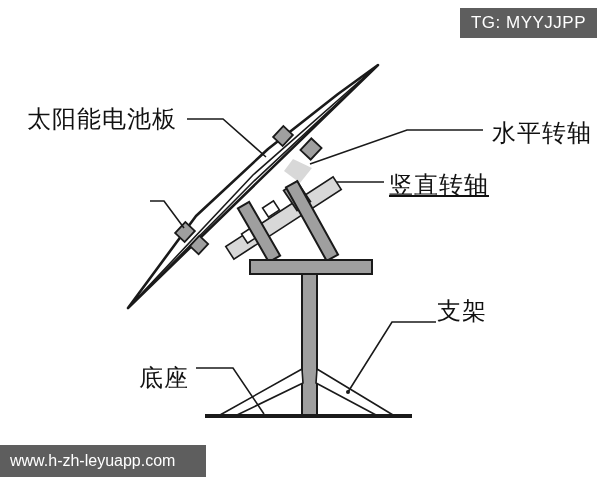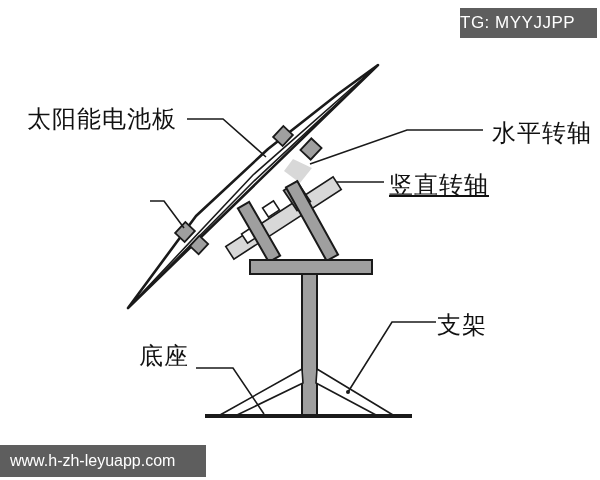--- a/index.html
+++ b/index.html
@@ -19,28 +19,28 @@
   .leader{stroke:var(--line);stroke-width:1.6;fill:none;}
   .ground{stroke:var(--line);stroke-width:4;}
   
   .diagram-label{
     position:absolute;font-size:24px;color:#111;white-space:nowrap;letter-spacing:1px;
   }
   .lbl-solar{left:27px;top:103px;}
   .lbl-sensor{left:19px;top:185px;}
   .lbl-haxis{left:492px;top:117px;text-align:center;}
   .lbl-vaxis{left:389px;top:169px;text-decoration:underline;}
-  .lbl-bracket{left:437px;top:309px;}
-  .lbl-base{left:139px;top:340px;text-align:center;}
+  .lbl-bracket{left:437px;top:295px;}
+  .lbl-base{left:139px;top:362px;text-align:center;}
   
   .overlay{
     position:absolute;background:var(--overlay-bg);color:var(--overlay-text);
     font-family:"Liberation Sans","DejaVu Sans",sans-serif;
   }
-  .badge{left:460px;top:8px;width:137px;height:30px;line-height:30px;
+  .badge{left:460px;top:8px;width:137px;height:30px;line-height:30px;text-align:center;
     font-size:17px;letter-spacing:0.5px;}
   .watermark{left:0;top:445px;width:206px;height:32px;line-height:32px;
     padding-left:10px;box-sizing:border-box;font-size:16px;}
 </style>
 </head>
 <body>
 
 <div class="stage">
 
   <svg width="600" height="480" viewBox="0 0 600 480">

